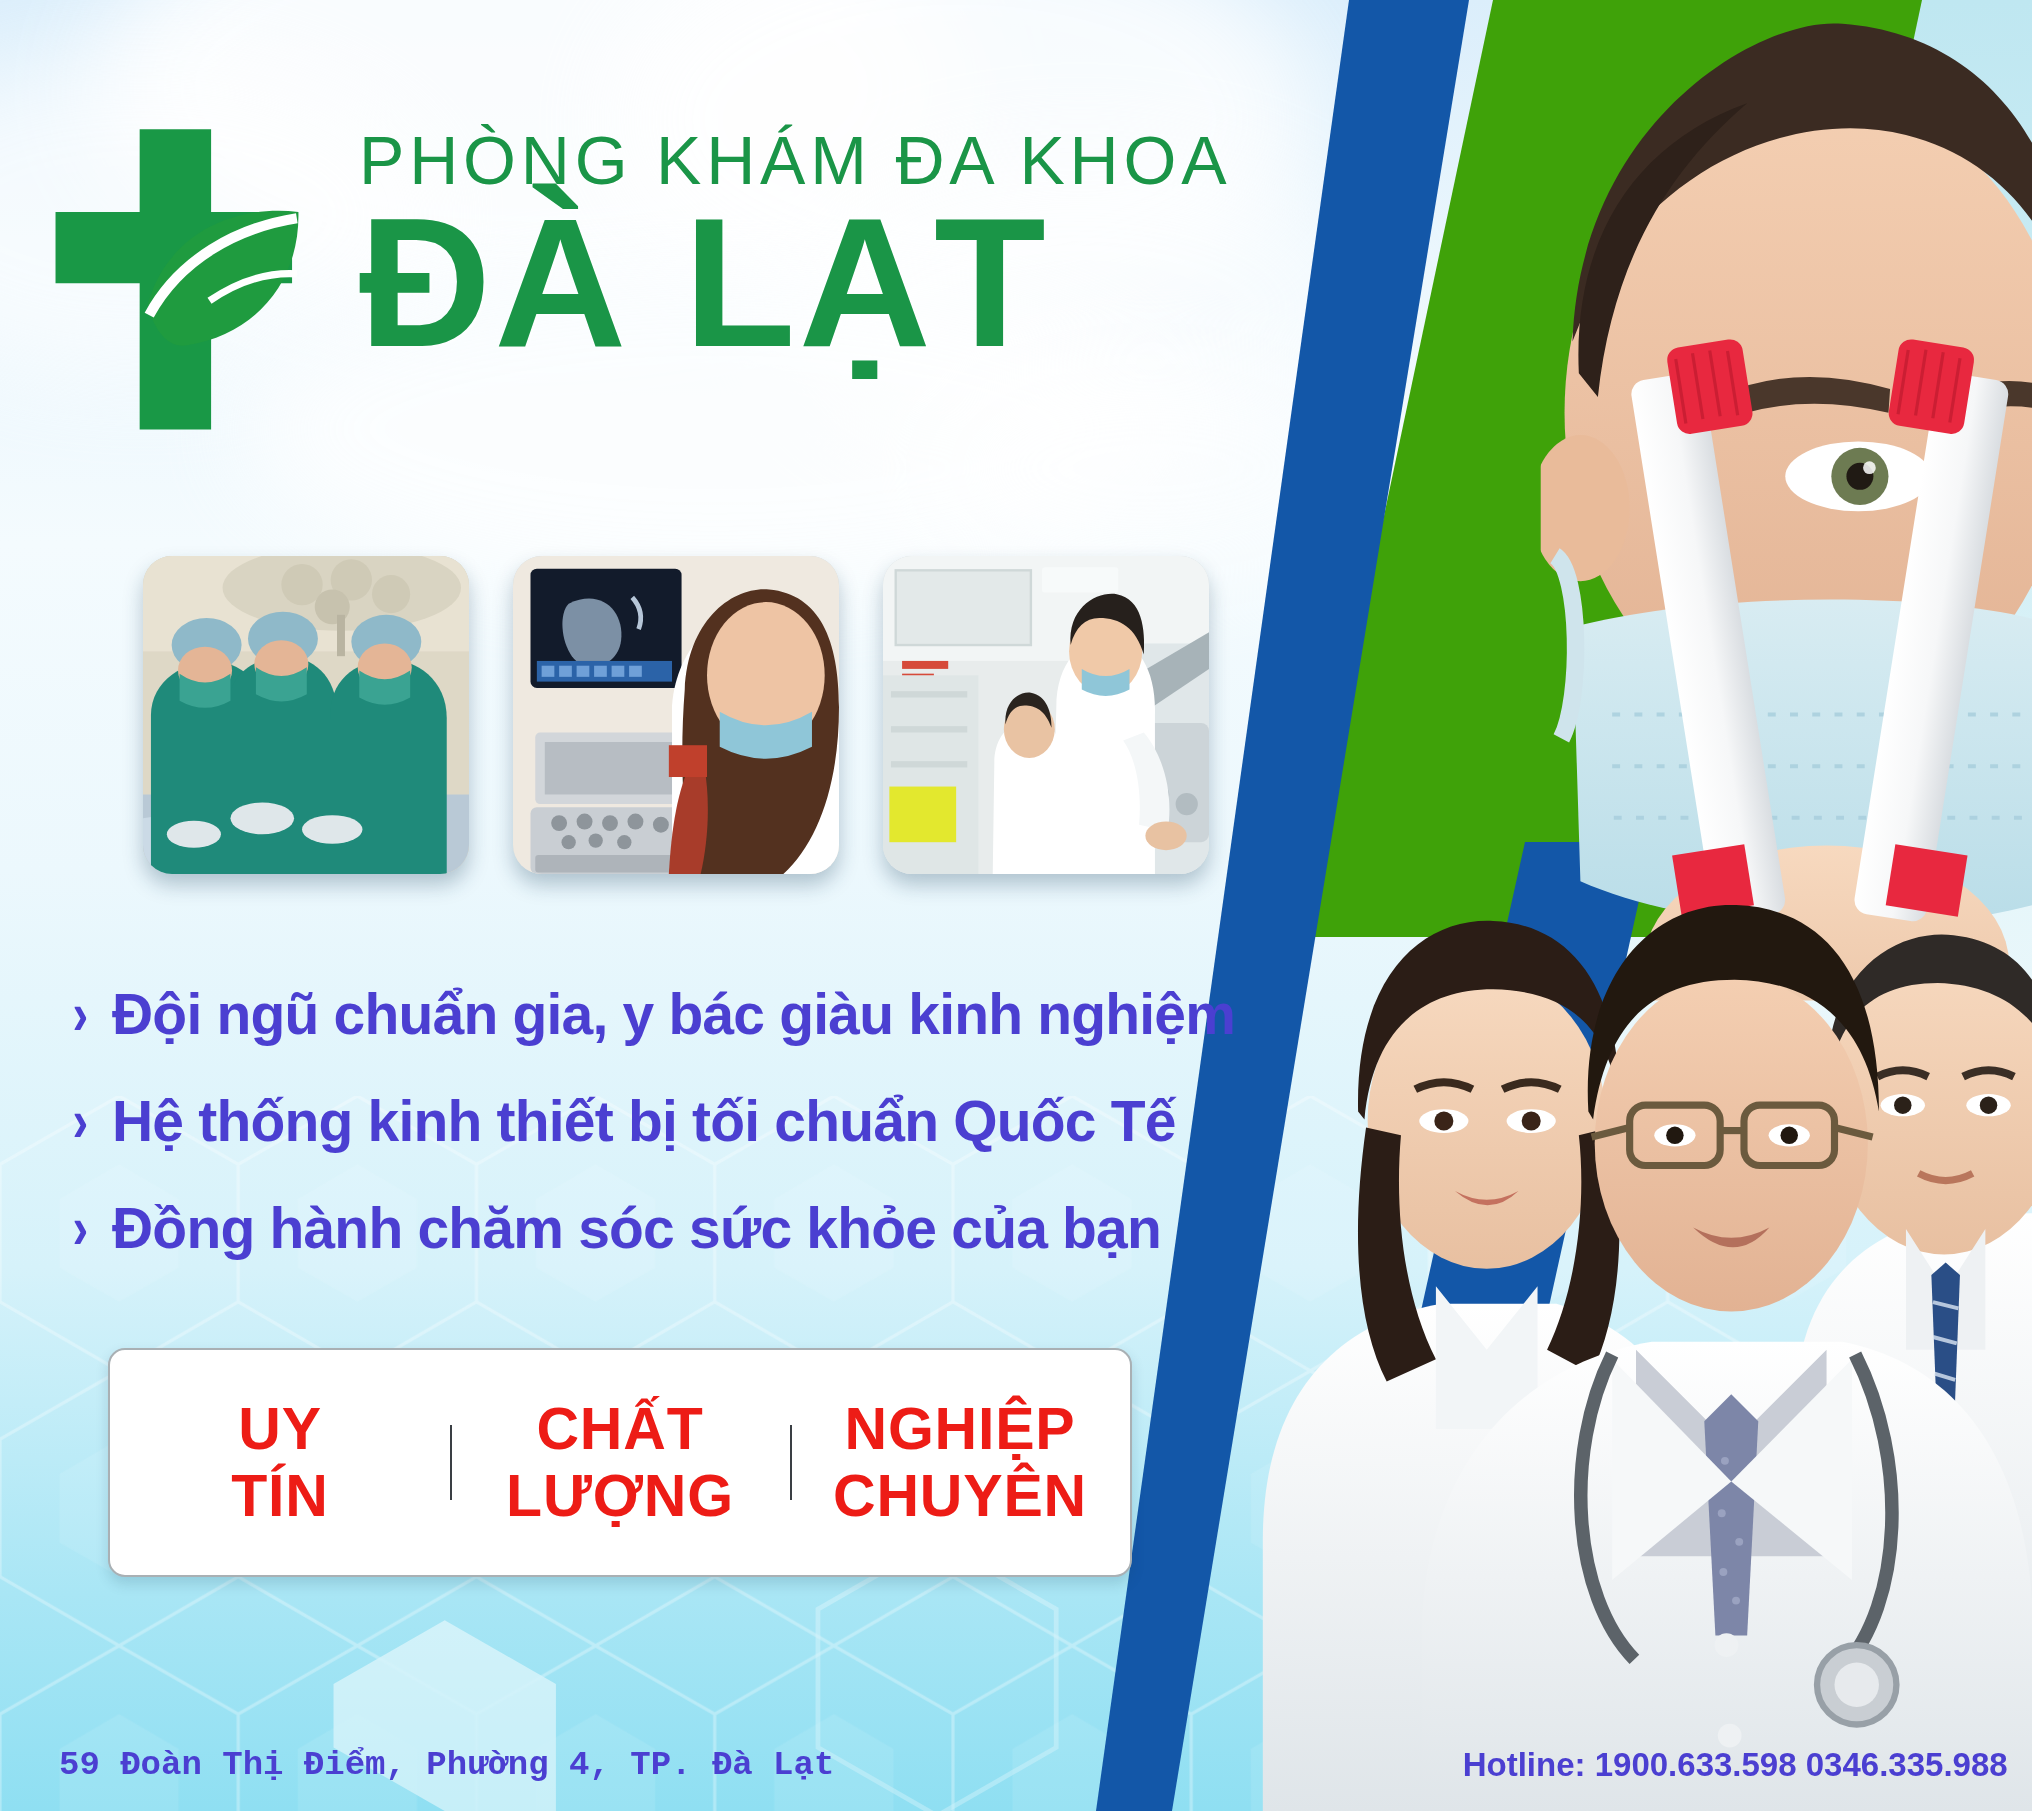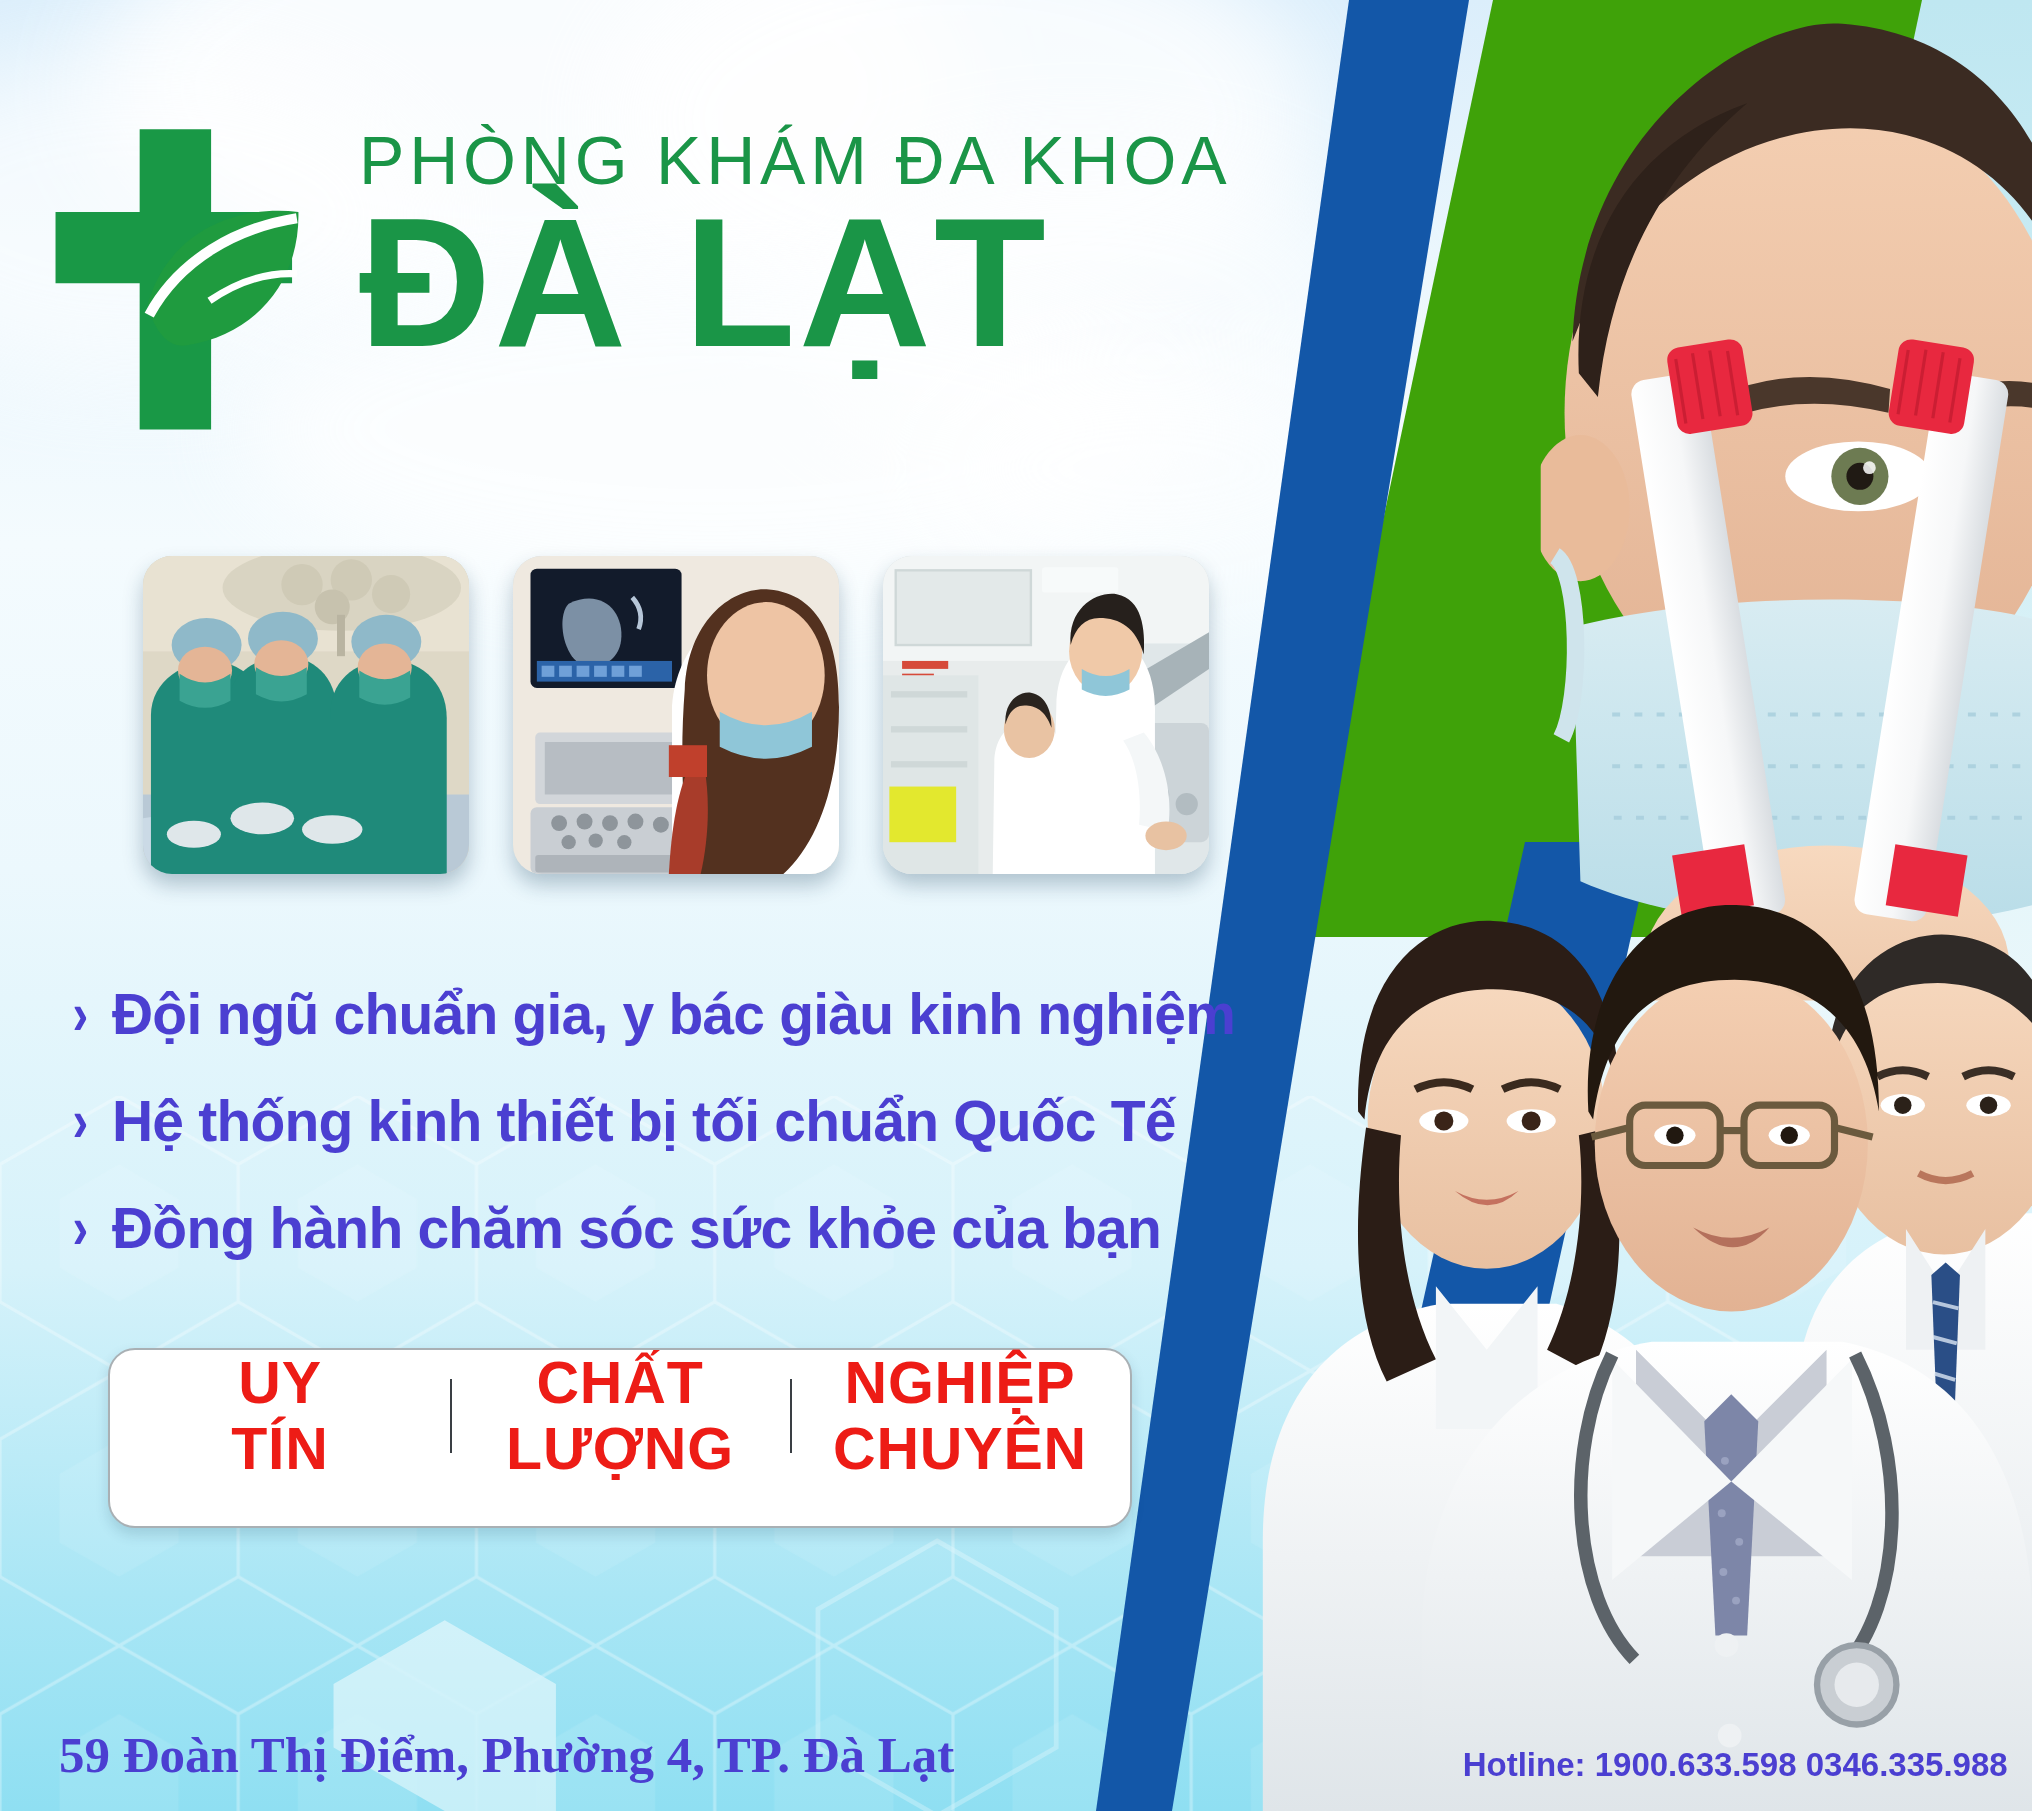--- a/index.html
+++ b/index.html
@@ -88,23 +88,23 @@
     line-height:1; transform:scaleX(.8); text-align:left;
   }
   .bullet-txt{
     font-size:57px; font-weight:bold; color:#4b3fd1; white-space:nowrap;
     letter-spacing:-0.8px; font-family:"Liberation Sans", sans-serif;
   }
 
   
   .trustbox{
     position:absolute; left:108px; top:1348px;
-    width:1024px; height:180px;
-    background:#ffffff; border:2.4px solid #a9b0b4; border-radius:27px;
-    display:flex; align-items:flex-start;
+    width:1024px; height:229px;
+    background:#ffffff; border:2.4px solid #a9b0b4; border-radius:17px;
+    display:flex; align-items:center;
     box-shadow:0 6.4px 12.7px rgba(20,60,90,.16);
   }
   .trust-cell{
     flex:1 1 0; display:flex; flex-direction:column;
     align-items:center; justify-content:center;
     position:relative;
   }
   .trust-cell + .trust-cell::before{
     content:""; position:absolute; left:0; top:29px; bottom:29px; width:2.4px; background:#3a3f44;
   }
@@ -113,22 +113,22 @@
     letter-spacing:0.8px; font-family:"Liberation Sans", sans-serif;
   }
 
   
   .people{ position:absolute; left:1239px; top:0; width:794px; height:1811px; }
   .people svg{ width:100%; height:100%; display:block; }
 
   
   .addr{
     position:absolute; left:59px; bottom:27px;
-    font-size:51px; font-weight:bold; color:#4b3fd1;
-    white-space:nowrap; font-family:Liberation Serif, serif;
+    font-size:34px; font-weight:bold; color:#4b3fd1;
+    white-space:nowrap; font-family:Liberation Mono, monospace;
   }
   .hotline{
     position:absolute; right:25.4px; bottom:27px;
     font-size:33px; font-weight:bold; color:#4b3fd1;
     white-space:nowrap; font-family:"Liberation Sans", sans-serif;
   }
 </style>
 </head>
 <body>
 

